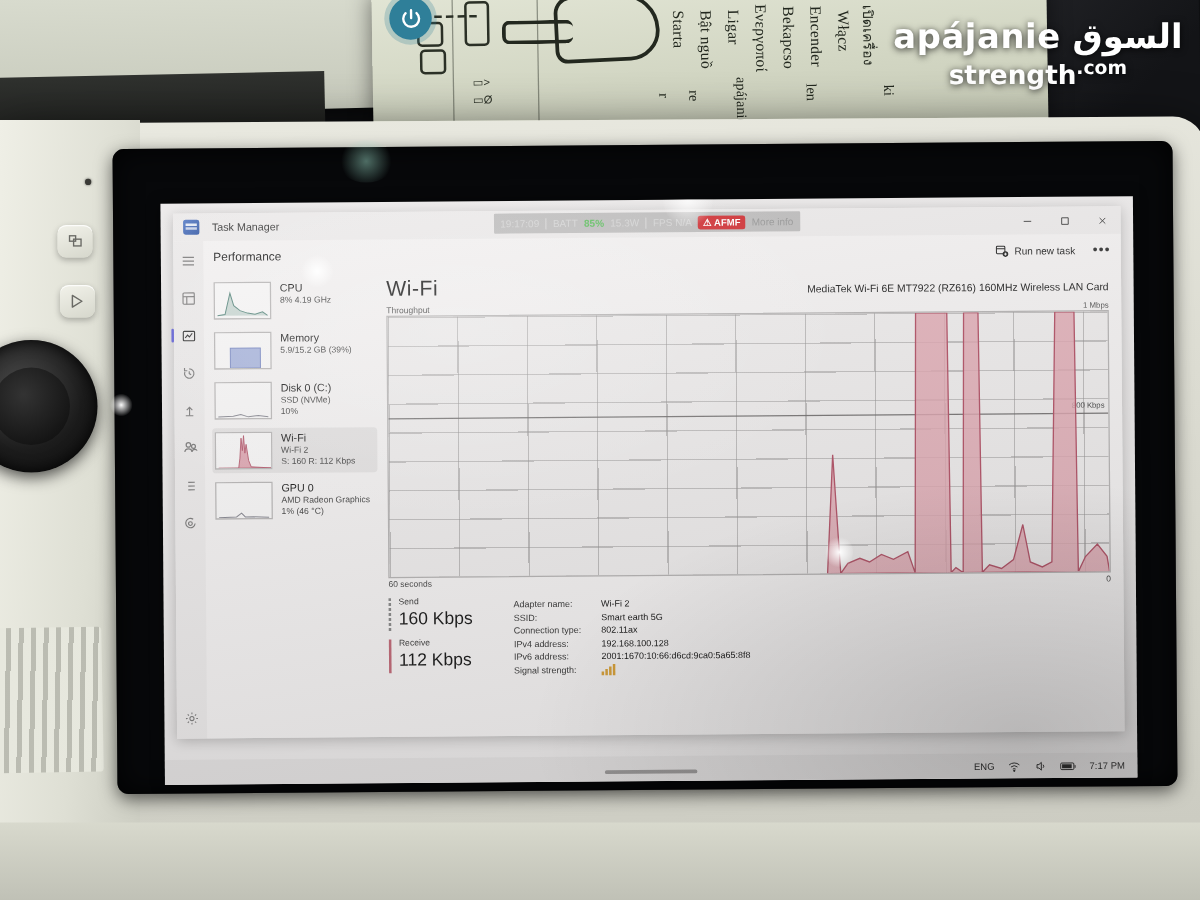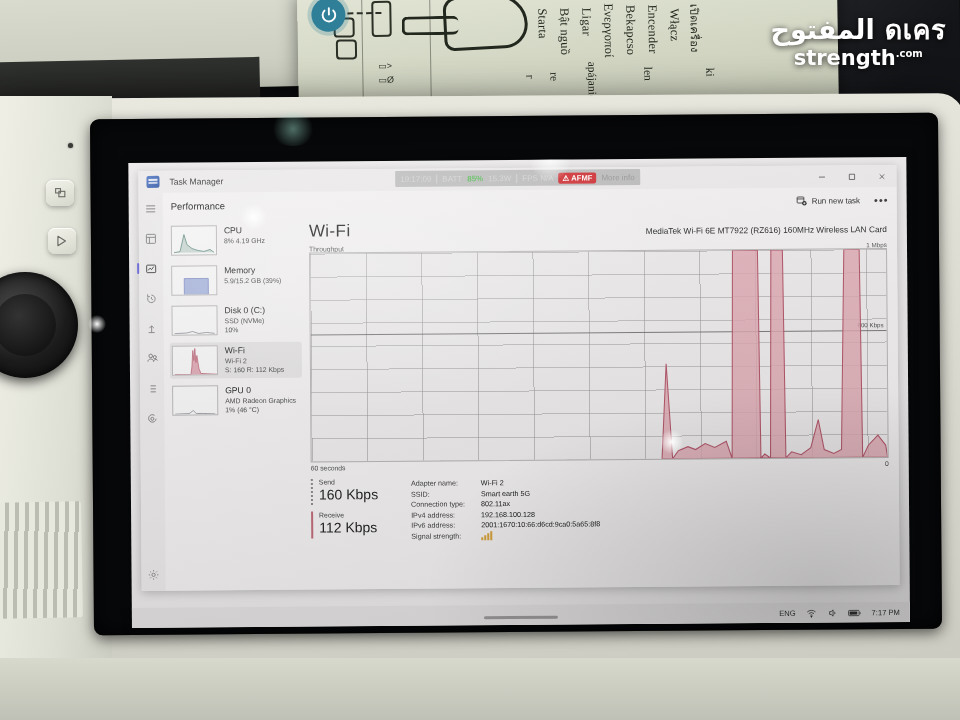--- a/index.html
+++ b/index.html
@@ -49,21 +49,21 @@
   .dark-slab{position:absolute;right:0;top:-6px;width:200px;height:130px;
     background:linear-gradient(135deg,#26272b 0%,#131417 70%);transform:rotate(-1deg);}
 
   
   .watermark{position:absolute;right:14px;top:16px;text-align:center;user-select:none;
     filter:drop-shadow(0 1px 3px rgba(0,0,0,.8));}
   .wm-ar{font-family:"DejaVu Sans",sans-serif;font-size:27px;color:#fff;font-weight:bold;
     letter-spacing:.5px;line-height:1;direction:rtl;}
   .wm-en{font-family:"DejaVu Sans",sans-serif;font-size:21px;color:#fff;font-weight:bold;
     line-height:1.25;margin-top:2px;}
-  .wm-en small{font-size:10px;font-weight:bold;vertical-align:super;}
+  .wm-en small{font-size:15px;font-weight:bold;vertical-align:super;}
 
   
   .device{position:absolute;left:-6px;top:96px;width:972px;height:630px;
     background:linear-gradient(175deg,#e9e9e0 0%,#dcdcd2 40%,#c9c9bf 100%);
     border-radius:26px;transform:rotate(-0.35deg);
     box-shadow:0 10px 40px rgba(0,0,0,.7);}
   .device-left{position:absolute;left:0;top:96px;width:112px;height:630px;
     background:linear-gradient(95deg,#efefe6 0%,#dedfd4 60%,#cbccc1 100%);}
   .cam-dot{position:absolute;left:68px;top:143px;width:5px;height:5px;border-radius:50%;
     background:#3a3a36;box-shadow:0 0 2px rgba(0,0,0,.6);}
@@ -243,21 +243,21 @@
     <span class="lang" style="left:406px;top:20px;font-size:11px;">เปิดเครื่อง</span>
 
     <span class="lang2" style="left:300px;top:76px;">apájanie</span>
     <span class="lang2" style="left:356px;top:82px;">len</span>
     <span class="lang2" style="left:262px;top:86px;">re</span>
     <span class="lang2" style="left:238px;top:88px;">r</span>
     <span class="lang2" style="left:418px;top:84px;">ki</span>
   </div>
 
   <div class="watermark">
-    <div class="wm-ar">ดเคร المفتوح</div>
+    <div class="wm-ar">السوق apájanie</div>
     <div class="wm-en"><span>strength</span><small>.com</small></div>
   </div>
 
   <div class="device"></div>
   <div class="device-left"></div>
   <div class="cam-dot"></div>
 
   <div class="btn-pill" style="left:46px;top:180px;width:28px;height:26px;">
     <svg width="13" height="13" viewBox="0 0 24 24" fill="none" stroke="#3b3b38" stroke-width="2">
       <rect x="3" y="3" width="9" height="8"></rect>

